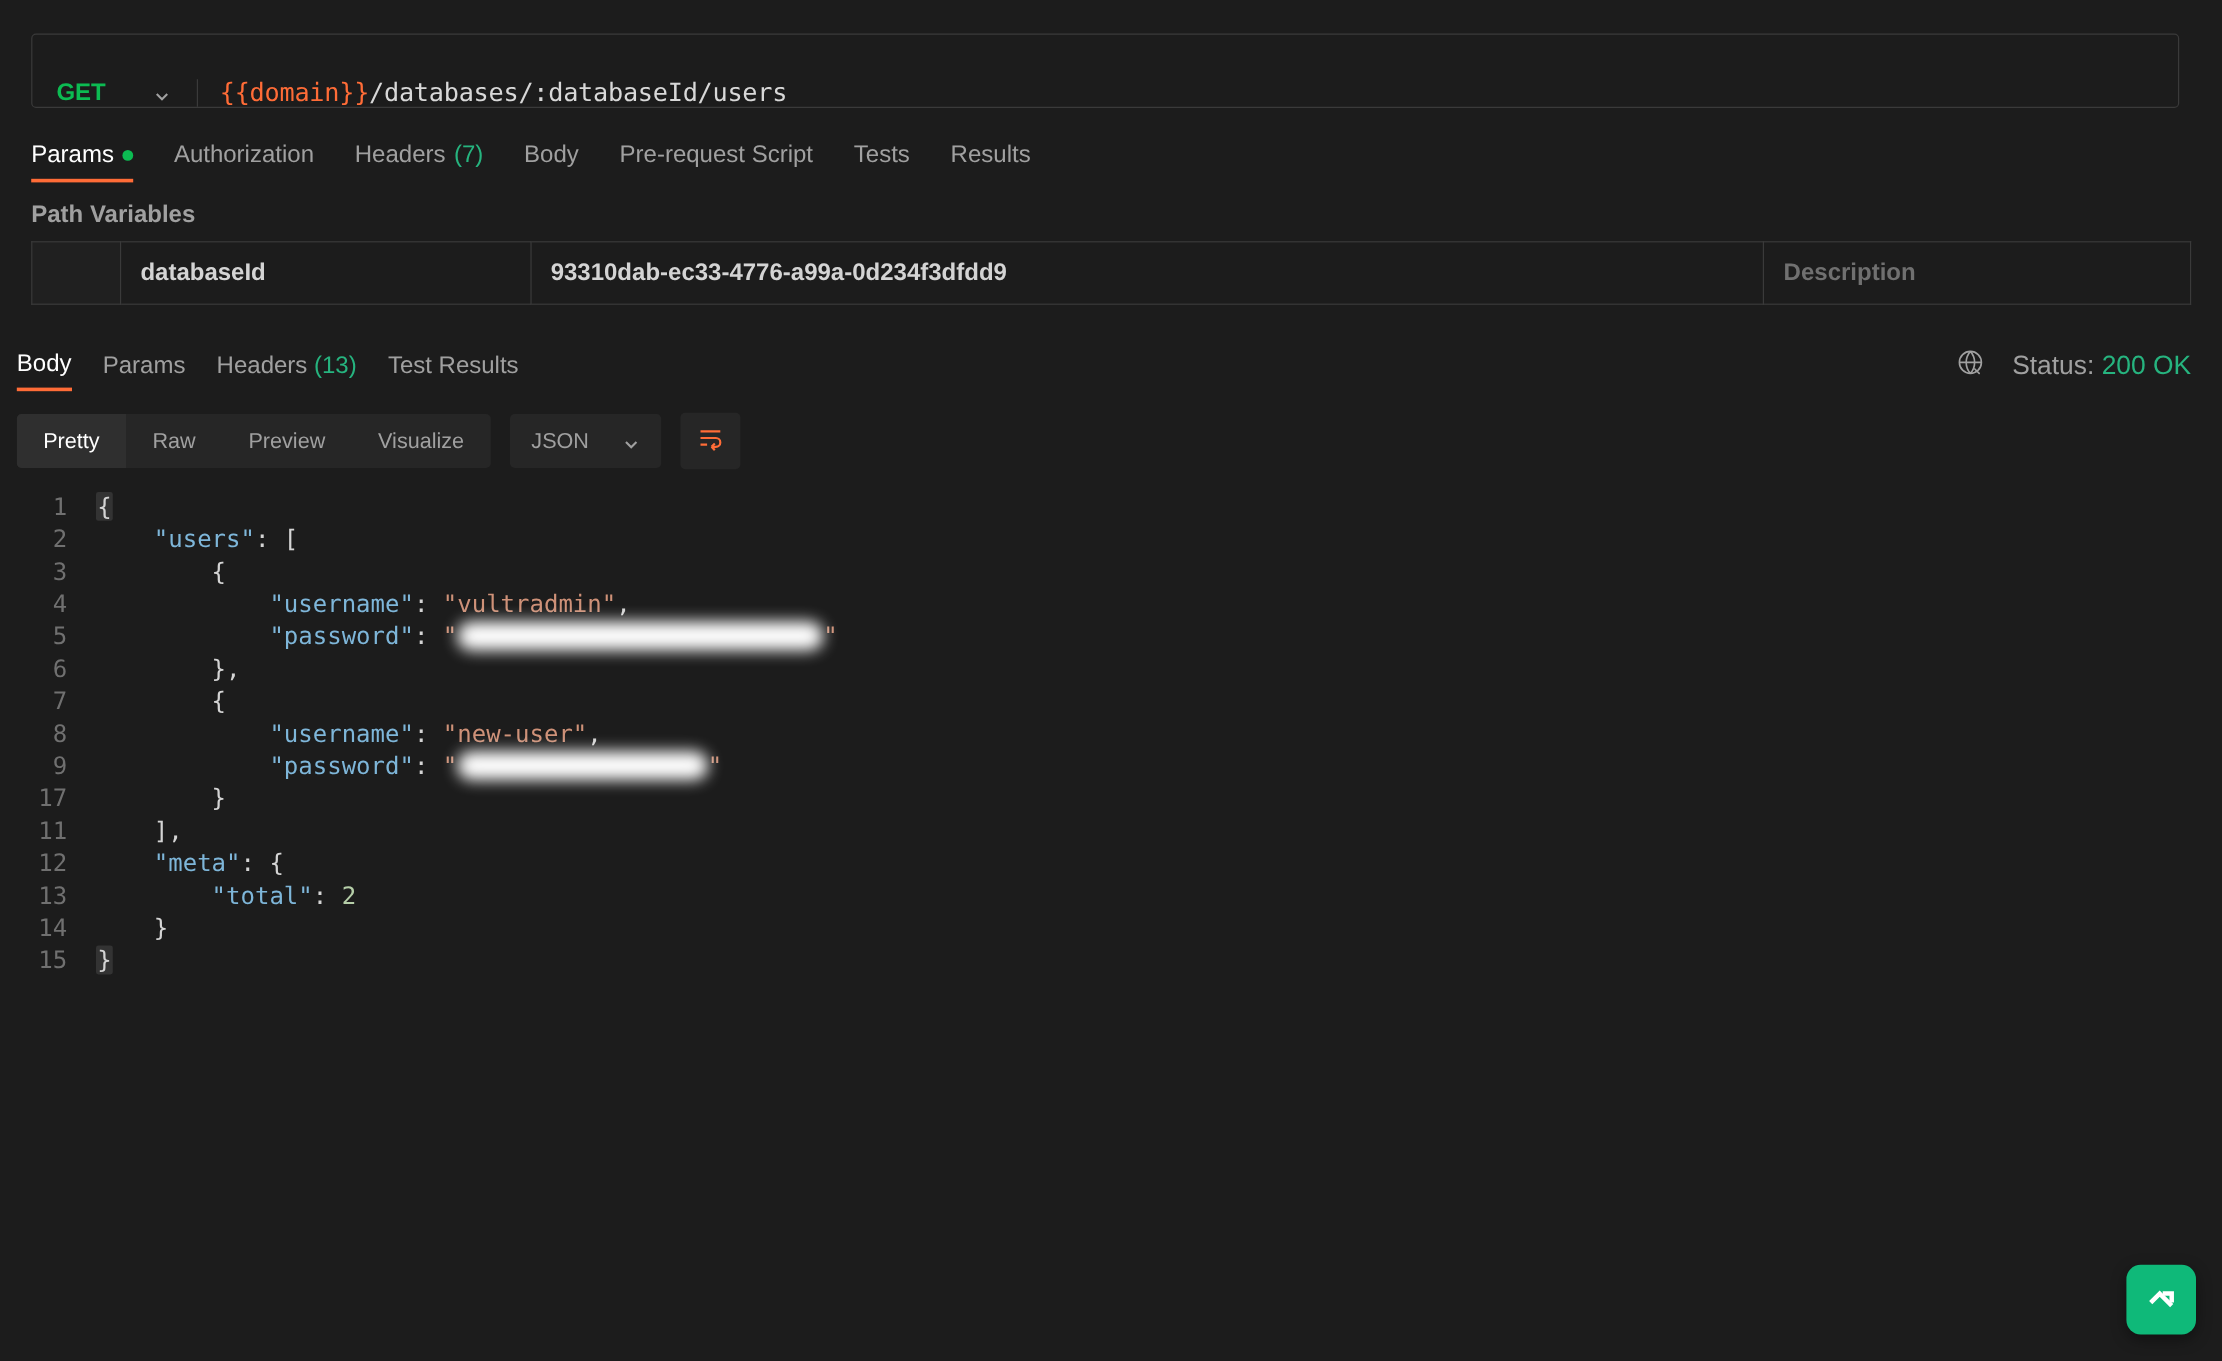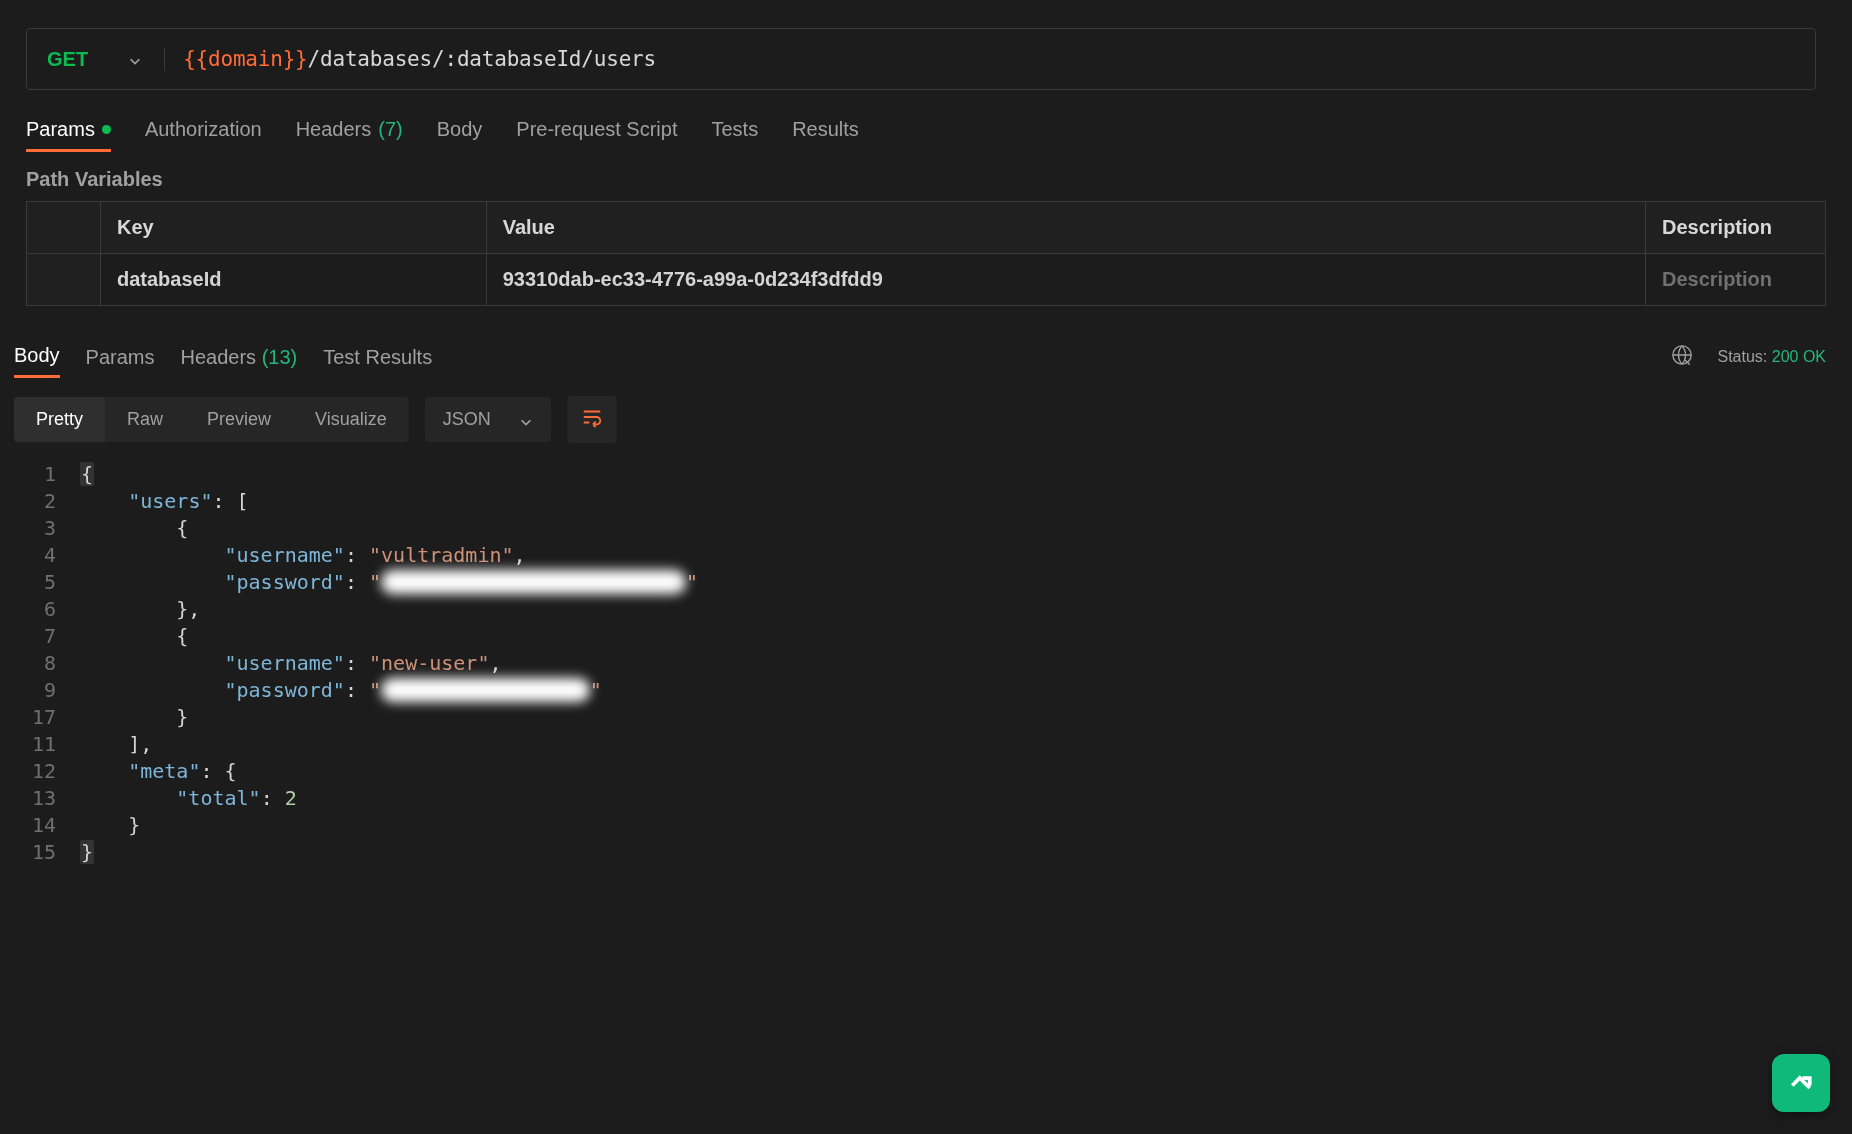--- a/index.html
+++ b/index.html
@@ -27,21 +27,21 @@
     width: 1852px;
     min-height: 1134px;
     overflow: hidden;
     position: relative;
   }
   .url-bar {
     margin: 28px 36px 20px 26px;
     border: 1px solid var(--border);
     border-radius: 4px;
     display: flex;
-    align-items: center;
+    align-items: flex-end;
     height: 62px;
     background: var(--bg);
   }
   .method-sel {
     display: flex;
     align-items: center;
     padding: 0 22px 0 20px;
     border-right: 1px solid var(--border);
     gap: 40px;
     cursor: pointer;
@@ -97,21 +97,21 @@
   .resp-bar {
     display: flex;
     align-items: center;
     justify-content: space-between;
     padding: 30px 26px 0 14px;
     font-size: 20px;
   }
   .resp-tabs { display: flex; gap: 26px; align-items: center; }
   .resp-tab { padding: 8px 0; color: var(--text-dim); cursor: pointer; }
   .resp-tab.active { color: #fff; border-bottom: 3px solid var(--orange); }
-  .status-wrap { display: flex; align-items: center; gap: 24px; color: var(--text-dim); font-size: 16px; }
+  .status-wrap { display: flex; align-items: center; gap: 24px; color: var(--text-dim); font-size: 22px; }
   .status-code { color: var(--green); }
   .globe svg { width:22px; height:22px; stroke:var(--text-dim); stroke-width:1.5; fill:none; }
   .body-ctrl {
     display: flex;
     gap: 16px;
     padding: 18px 14px 0 14px;
     align-items: center;
   }
   .seg {
     display: flex;
@@ -204,26 +204,20 @@
   <div class="req-tab">Body</div>
   <div class="req-tab">Pre-request Script</div>
   <div class="req-tab">Tests</div>
   <div class="req-tab">Results</div>
 </div>
 
 <div class="subhdr">Path Variables</div>
 
 <table class="var-table">
   <tbody>
-      <tr>
-    <th class="chkcol"></th>
-    <th>Key</th>
-    <th>Value</th>
-    <th style="width:180px">Description</th>
-  </tr>
   <tr>
     <td class="chkcol"></td>
     <td>databaseId</td>
     <td>93310dab-ec33-4776-a99a-0d234f3dfdd9</td>
     <td class="placeholder">Description</td>
   </tr>
 </tbody>
   </table>
 
 <div class="resp-bar">

